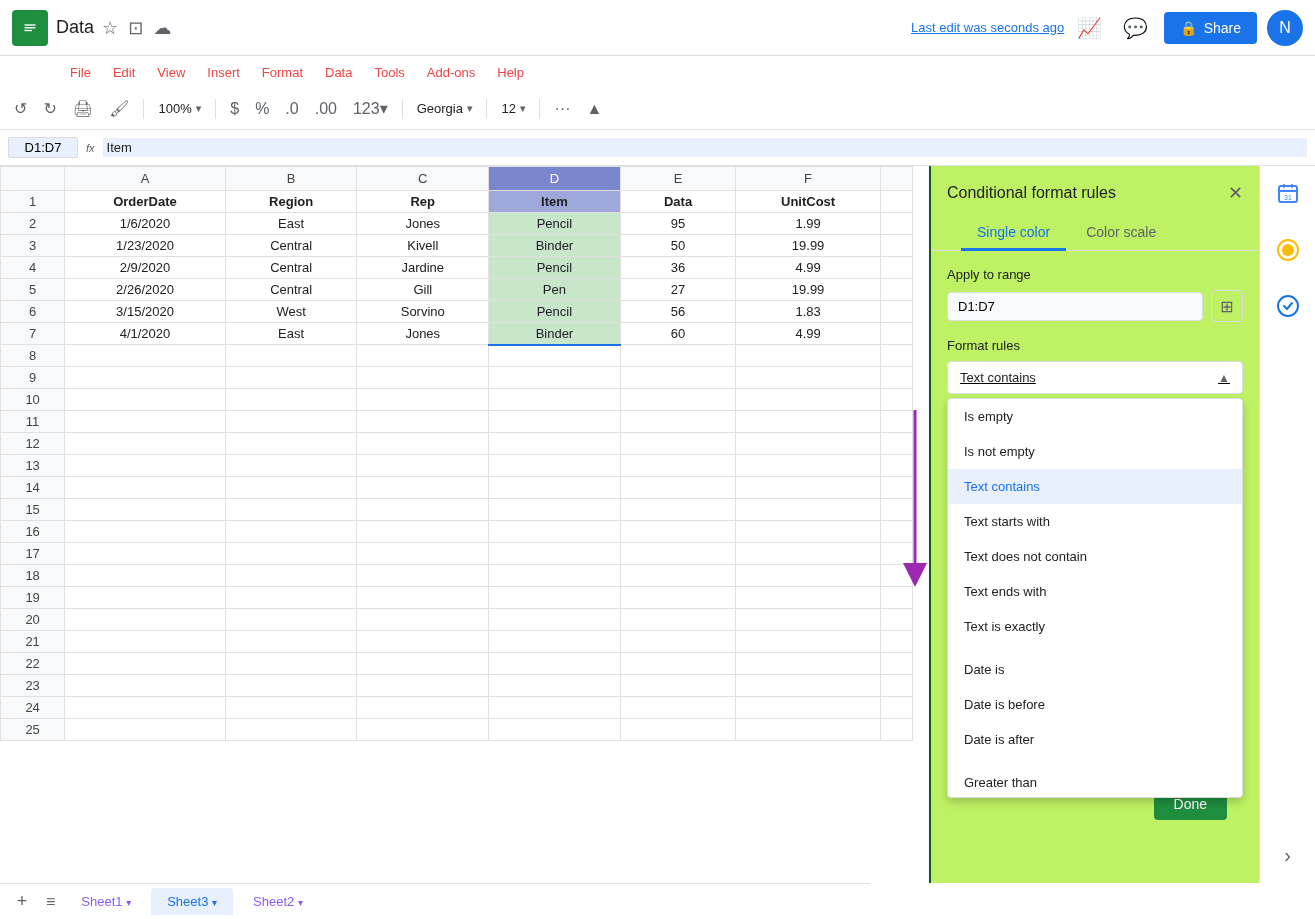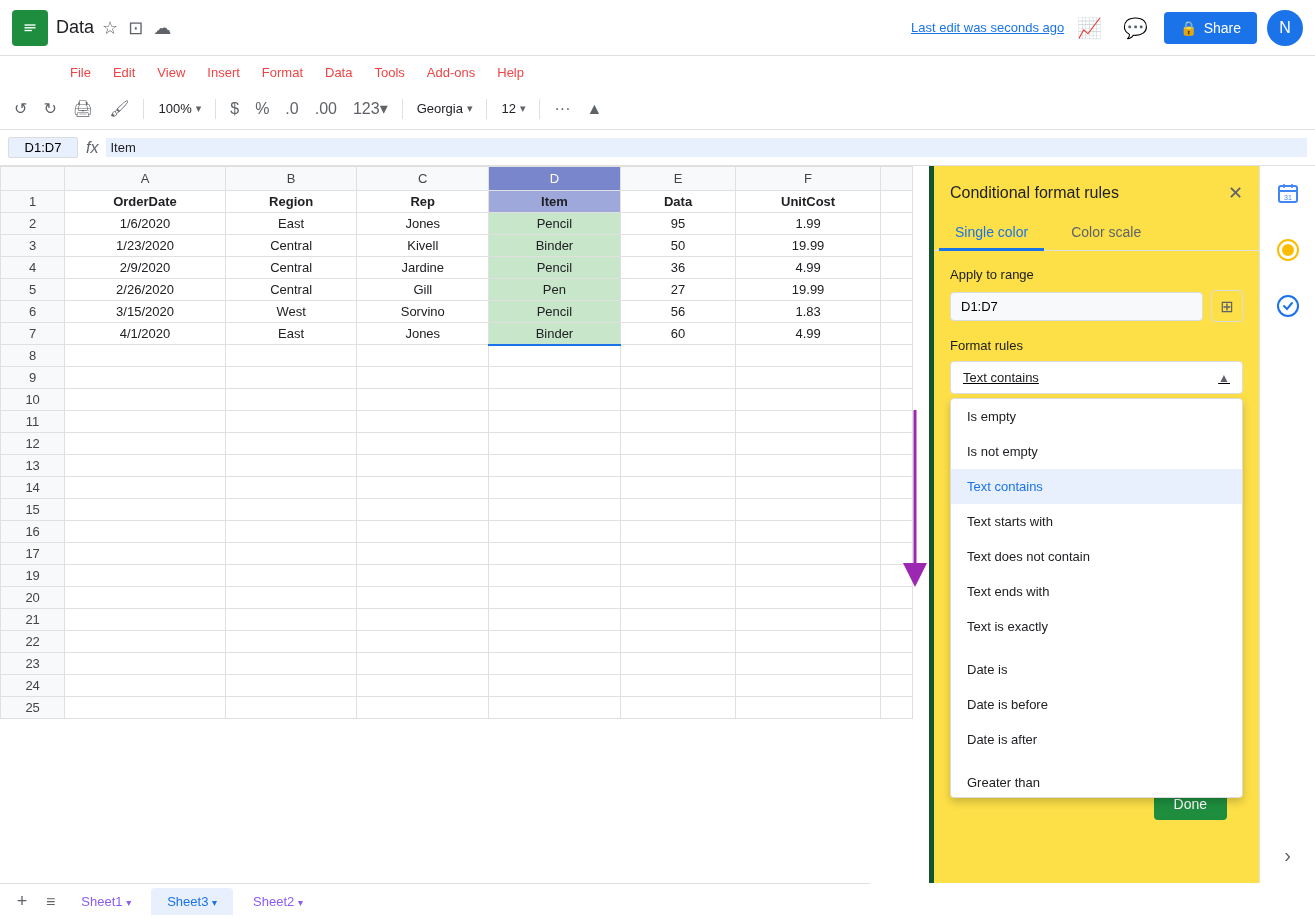--- a/index.html
+++ b/index.html
@@ -130,21 +130,21 @@
       gap: 8px;
     }
     .cell-ref {
       width: 70px;
       border: 1px solid #dadce0;
       border-radius: 2px;
       padding: 2px 6px;
       font-size: 13px;
       text-align: center;
     }
-    .fx-icon { color: #5f6368; font-size: 16px; font-style: italic; }
+    .fx-icon { color: #5f6368; font-size: 11px; font-style: italic; }
     .formula-input {
       flex: 1;
       border: none;
       outline: none;
       font-size: 13px;
       color: #202124;
       background: #e8f0fe;
       padding: 2px 4px;
     }
 
@@ -201,24 +201,24 @@
       font-weight: bold;
     }
     .col-d-selected-header {
       background: #7986cb;
       color: #fff;
     }
 
     
     .right-panel {
       width: 330px;
-      border-left: 5px solid #14532d;
+      border-left: 2px solid #14532d;
       display: flex;
       flex-direction: column;
-      background: #fde047;
+      background: #bef264;
       position: relative;
       margin-left: 16px;
     }
     .panel-header {
       display: flex;
       align-items: center;
       justify-content: space-between;
       padding: 16px 16px 0 16px;
     }
     .panel-title {
@@ -226,24 +226,24 @@
       font-weight: 500;
       color: #202124;
     }
     .close-btn {
       cursor: pointer;
       color: #5f6368;
       font-size: 18px;
     }
     .panel-tabs {
       display: flex;
-      padding: 0 5px;
+      padding: 0 30px;
       margin-top: 12px;
       border-bottom: 1px solid #e0e0e0;
-      gap: 11px;
+      gap: 4px;
     }
     .panel-tab {
       padding: 8px 16px;
       font-size: 14px;
       cursor: pointer;
       color: #5f6368;
       border-bottom: 3px solid transparent;
       margin-bottom: -1px;
     }
     .panel-tab.active {
@@ -681,20 +681,30 @@
             <td class="row-header">17</td>
             <td></td>
             <td></td>
             <td></td>
             <td></td>
             <td></td>
             <td></td>
             <td></td>
           </tr>
         <tr>
+            <td class="row-header">18</td>
+            <td></td>
+            <td></td>
+            <td></td>
+            <td></td>
+            <td></td>
+            <td></td>
+            <td></td>
+          </tr>
+        <tr>
             <td class="row-header">19</td>
             <td></td>
             <td></td>
             <td></td>
             <td></td>
             <td></td>
             <td></td>
             <td></td>
           </tr>
         <tr>

